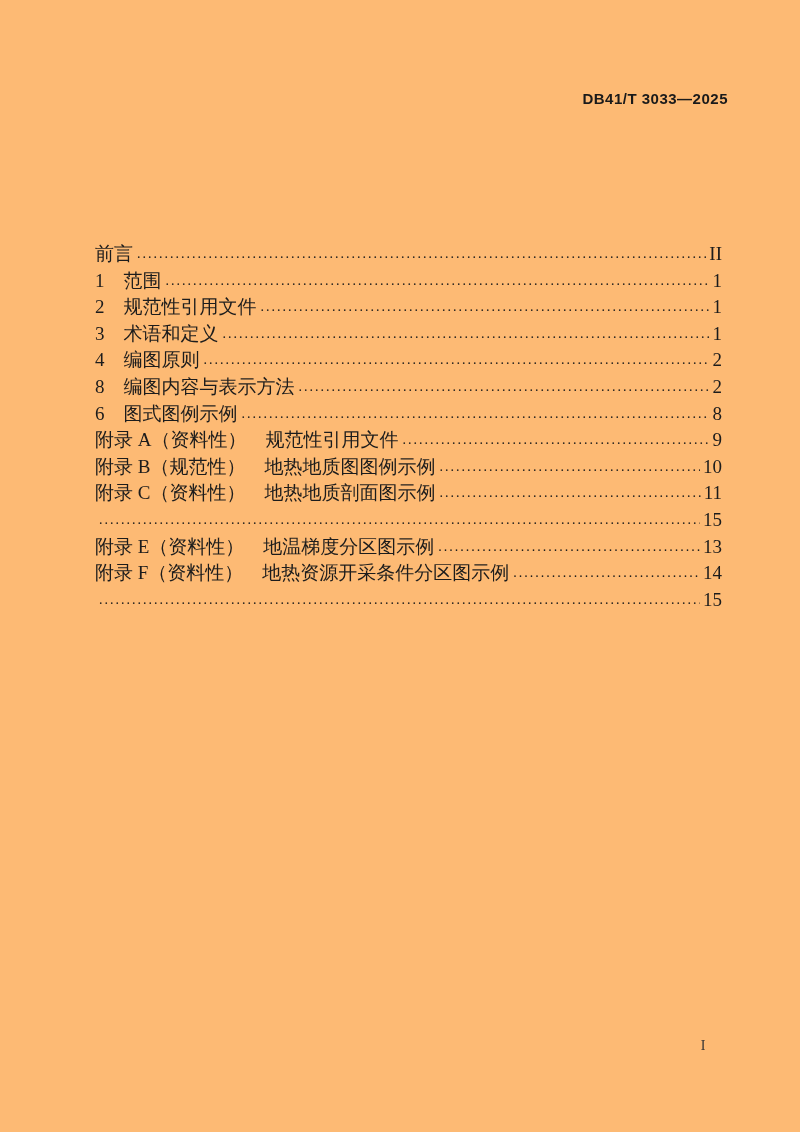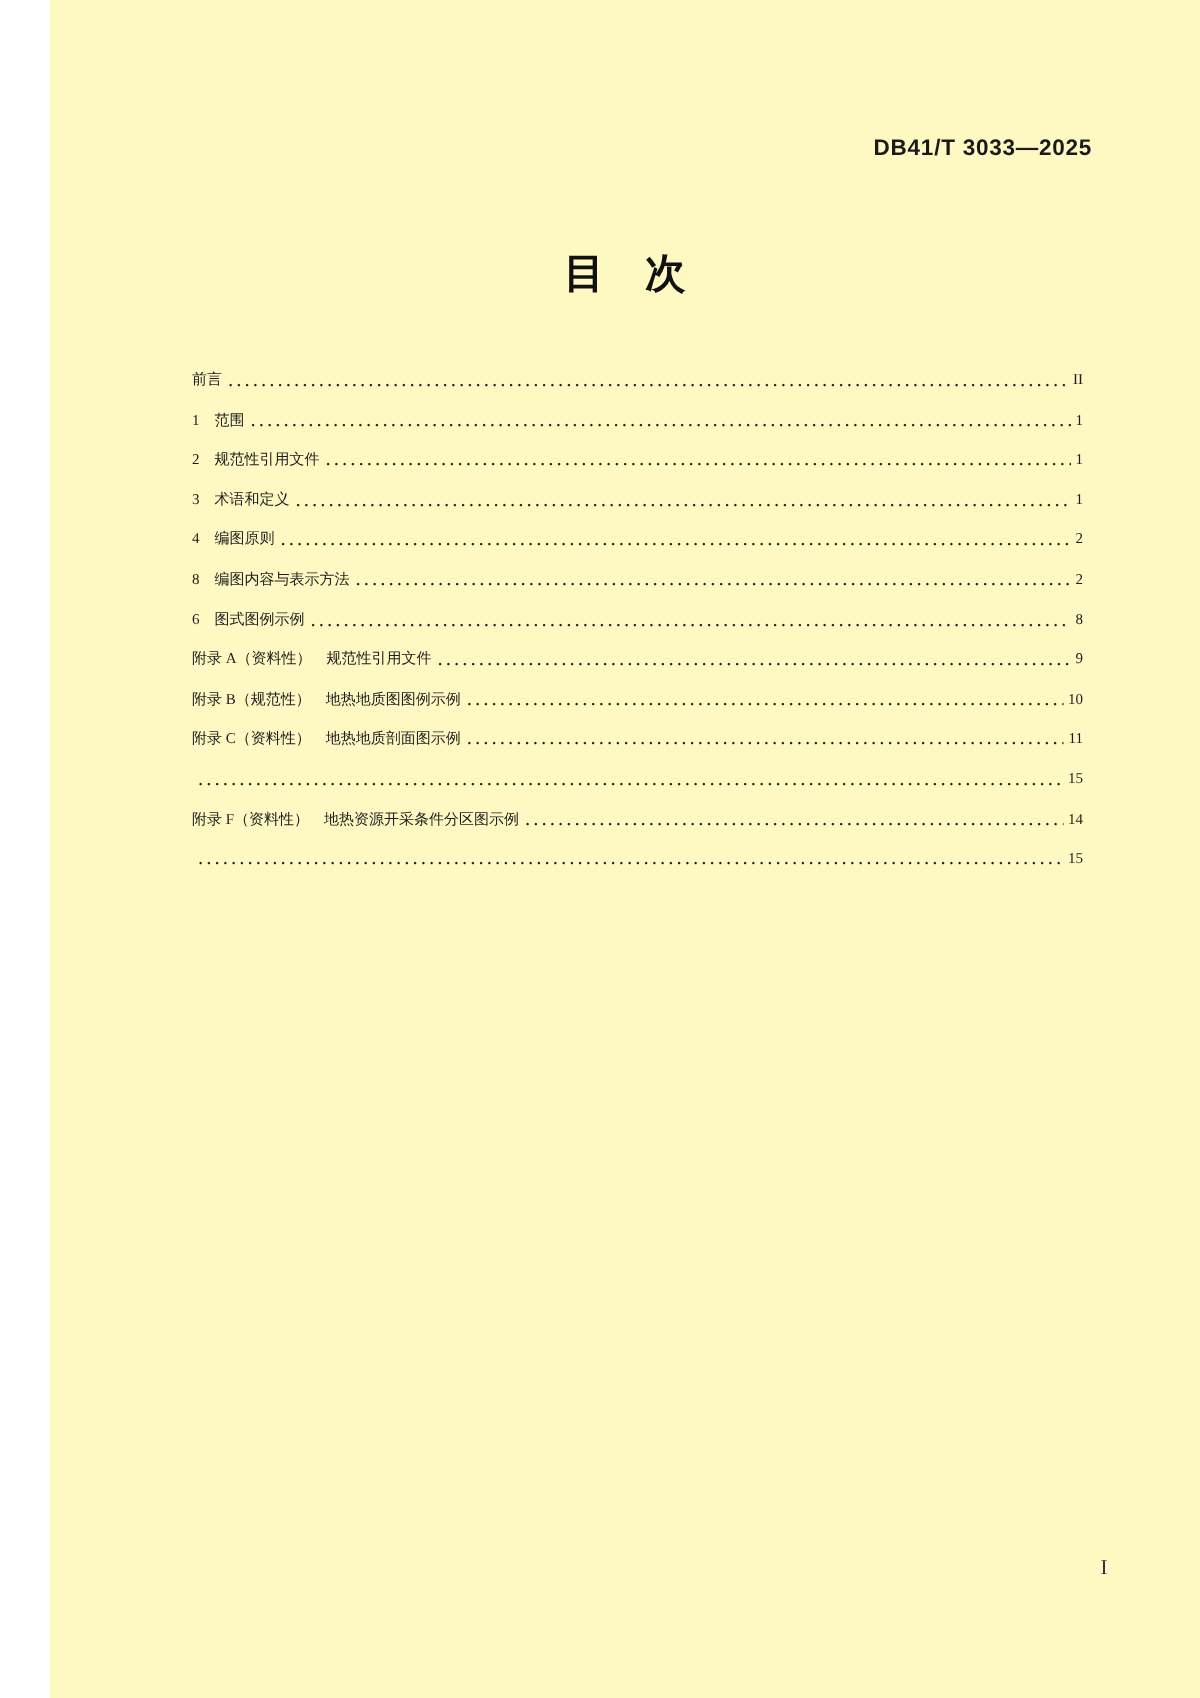--- a/index.html
+++ b/index.html
@@ -8,22 +8,21 @@
     width: 800px;
     height: 1132px;
     position: relative;
     font-family: "Liberation Serif", "DejaVu Serif", serif;
     color: #1c1c1c;
     overflow: hidden;
   }
   .page {
     position: absolute;
     inset: 0;
-    background: #fef9c3;
-    margin-left: 33px;
+    background: #fdba74;
   }
   .doc-code {
     position: absolute;
     top: 90px;
     right: 72px;
     font-family: "Liberation Sans", "DejaVu Sans", sans-serif;
     font-weight: bold;
     font-size: 15px;
     letter-spacing: 0.5px;
     color: #1a1a1a;
@@ -42,24 +41,24 @@
     white-space: pre;
   }
   .toc {
     position: absolute;
     top: 241px;
     left: 95px;
     right: 78px;
   }
   .toc-row {
     display: flex;
-    align-items: flex-start;
+    align-items: flex-end;
     height: 26.6px;
     line-height: 26.6px;
-    font-size: 10px;
+    font-size: 19px;
     white-space: pre;
   }
   .toc-label {
     flex: 0 0 auto;
     white-space: pre;
   }
   .leader {
     flex: 1 1 auto;
     overflow: hidden;
     white-space: nowrap;
@@ -87,21 +86,20 @@
     color: #333333;
   }
 </style>
 </head>
 <body>
 
 <div class="page">
 
   <div class="doc-code">DB41/T 3033—2025</div>
 
-  <div class="page-title">目　次</div>
 
   <div class="toc">
 
     <div class="toc-row">
       <span class="toc-label">前言</span>
       <span class="leader"></span>
       <span class="toc-page">II</span>
     </div>
 
     <div class="toc-row">
@@ -156,20 +154,25 @@
       <span class="toc-label">附录 C（资料性）　地热地质剖面图示例</span>
       <span class="leader"></span>
       <span class="toc-page">11</span>
     </div>
 
     <div class="toc-row">
       <span class="leader"></span>
       <span class="toc-page">15</span>
     </div>
 
+    <div class="toc-row">
+      <span class="toc-label">附录 E（资料性）　地温梯度分区图示例</span>
+      <span class="leader"></span>
+      <span class="toc-page">13</span>
+    </div>
 
     <div class="toc-row">
       <span class="toc-label">附录 F（资料性）　地热资源开采条件分区图示例</span>
       <span class="leader"></span>
       <span class="toc-page">14</span>
     </div>
 
     <div class="toc-row">
       <span class="leader"></span>
       <span class="toc-page">15</span>

